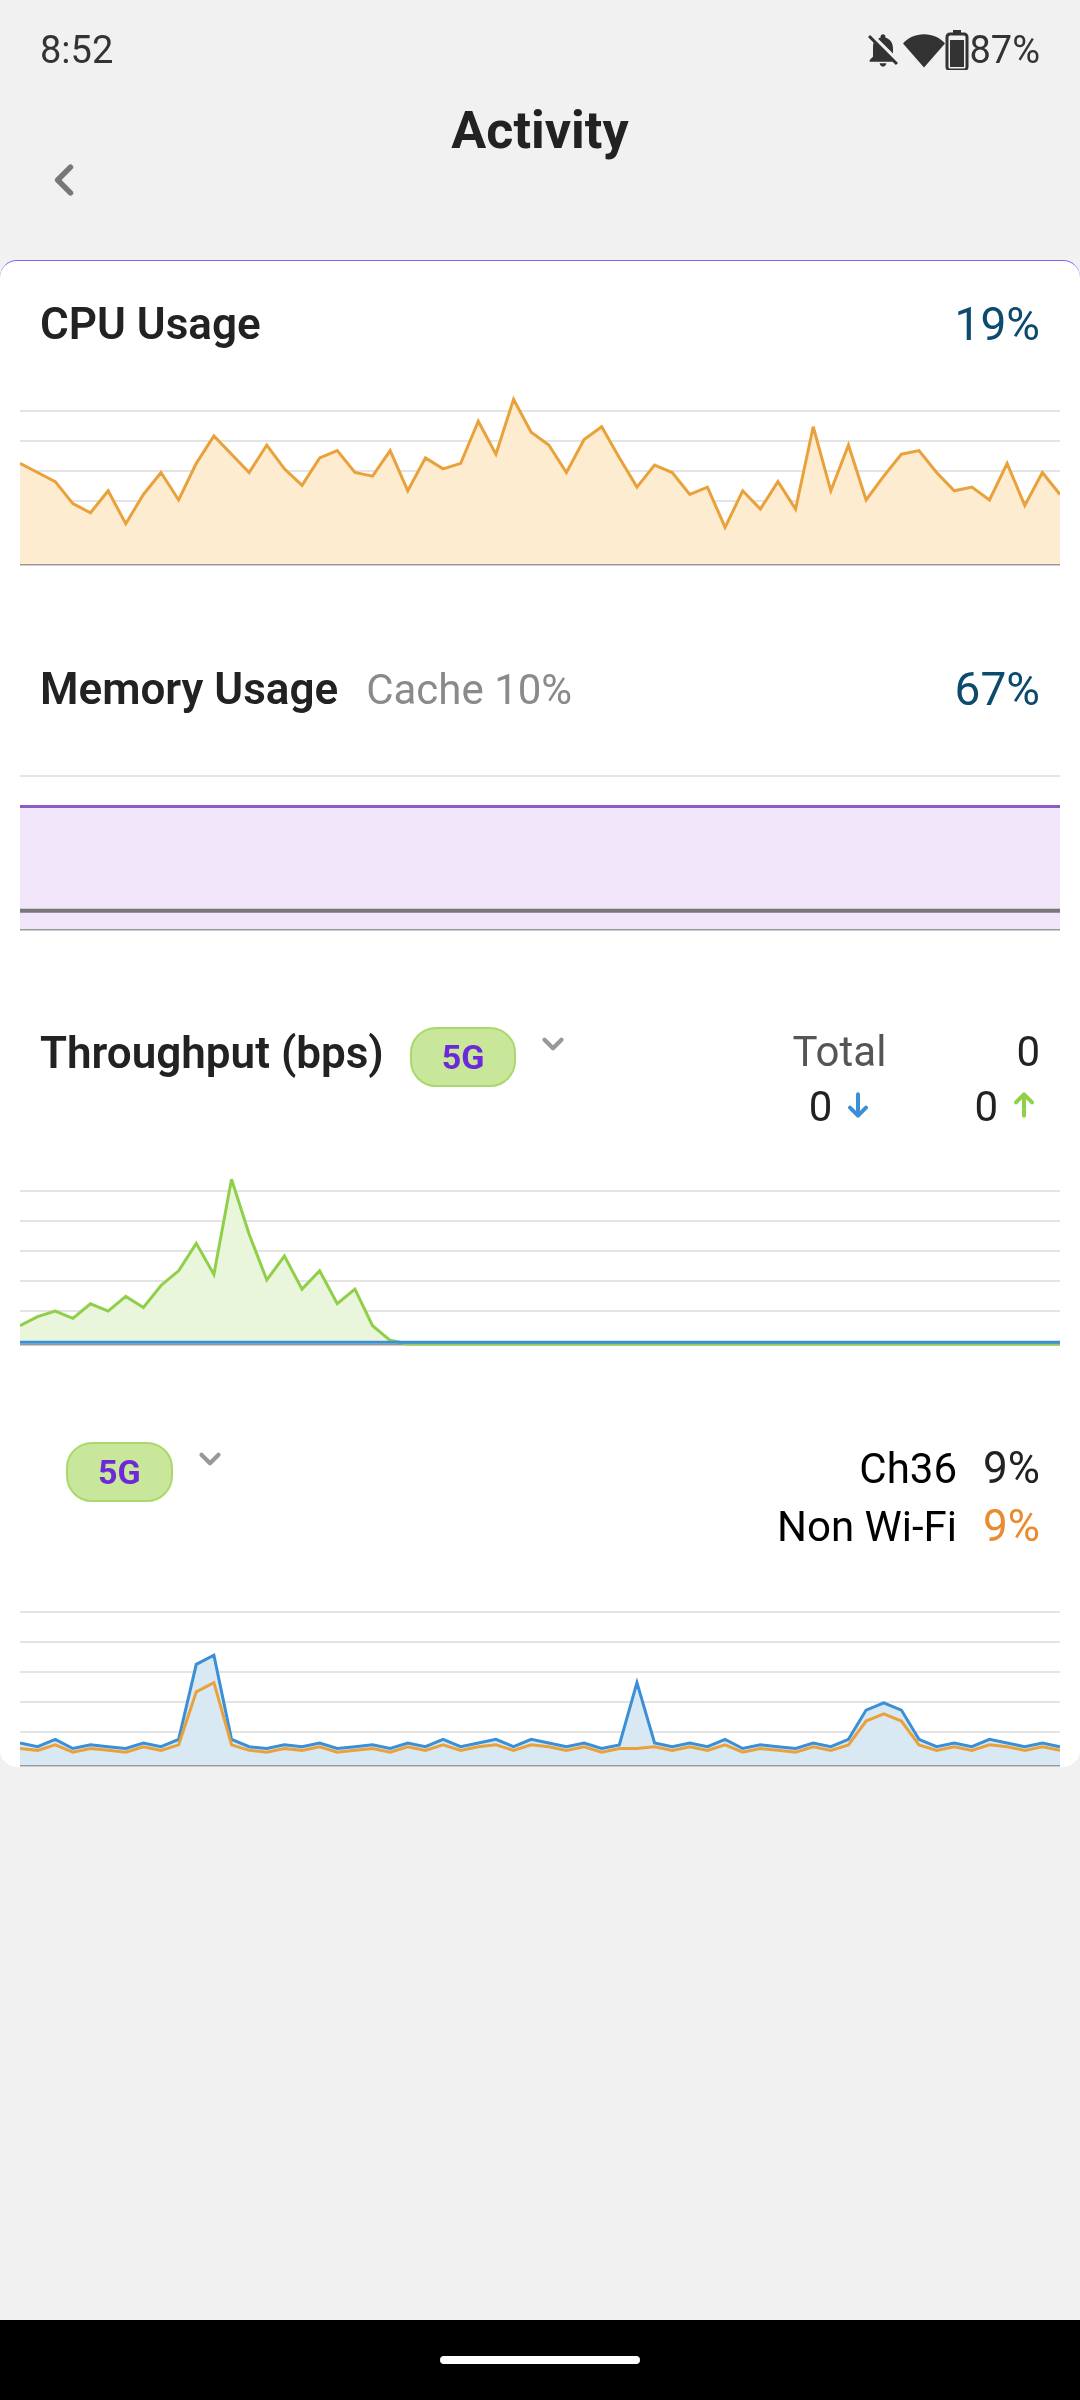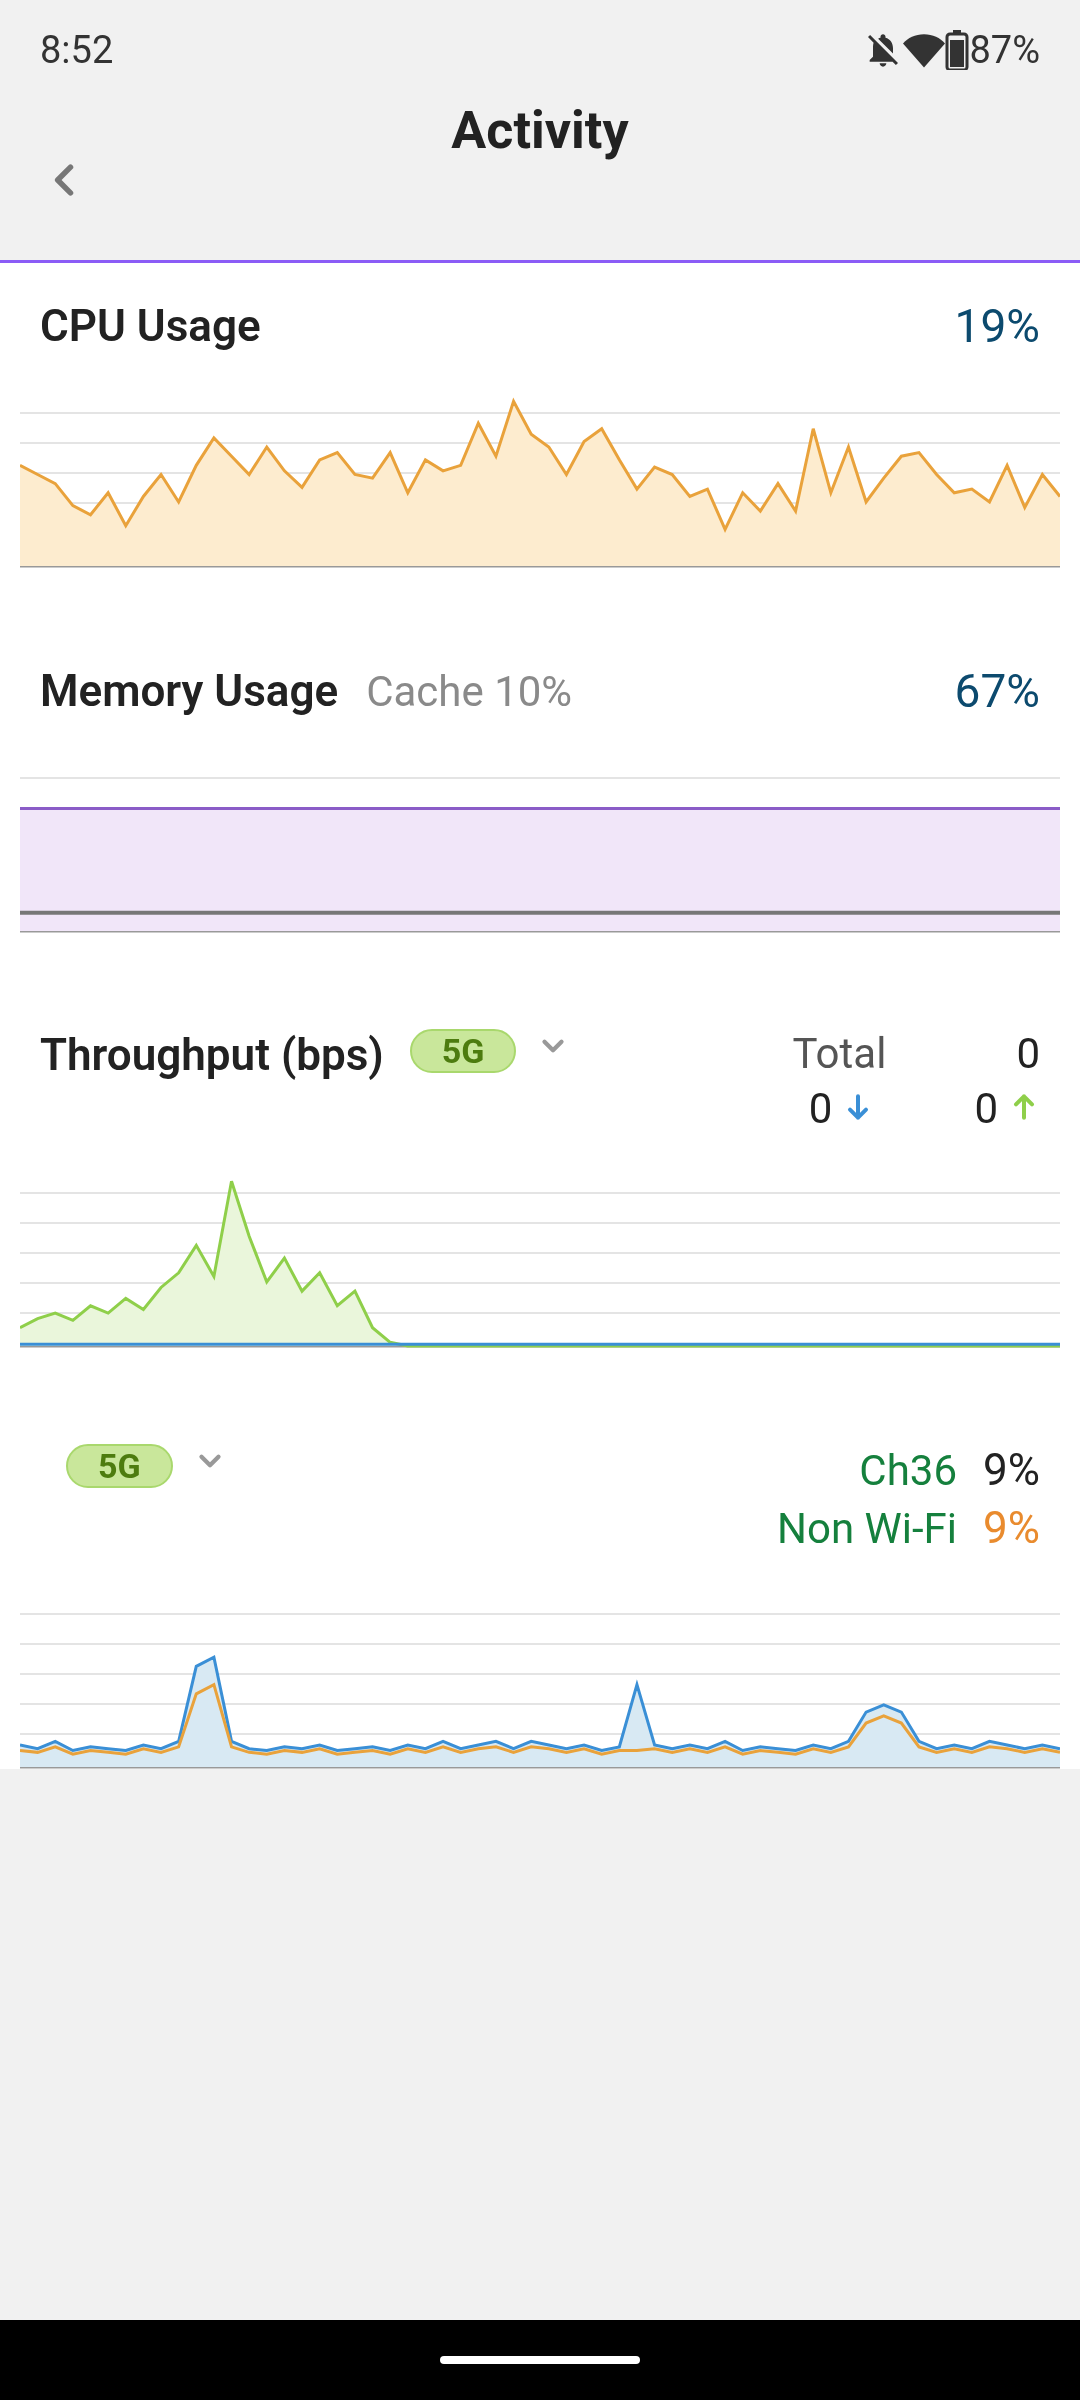--- a/index.html
+++ b/index.html
@@ -3,36 +3,36 @@
 <meta charset="utf-8">
 <style>
   * { box-sizing: border-box; margin: 0; padding: 0; }
   html, body { width: 1080px; height: 2400px; font-family: -apple-system, "Segoe UI", Roboto, Arial, sans-serif; background:#f1f1f1; color:#222; }
   .status-bar { height:100px; display:flex; align-items:center; justify-content:space-between; padding:11px 40px; font-size:38px; color:#333; }
   .status-right { display:flex; align-items:center; gap:0; }
   .status-right svg { display:block; }
   .header { height:160px; display:flex; align-items:flex-start; justify-content:center; position:relative; }
   .header-title { font-size:52px; font-weight:700; color:#222; }
   .back-btn { position:absolute; left:30px; top:50%; transform:translateY(-50%); width:70px; height:70px; display:flex; align-items:center; justify-content:center; }
-  .content { background:#fff; border-top:3px solid #8b5cf6; }
+  .content { background:#fff; border-top:1px solid #8b5cf6;border-radius:17px; }
   .section { padding:0; }
   .section-head { display:flex; align-items:center; padding:36px 40px 30px 40px; }
   .section-title { font-size:44px; font-weight:600; color:#222; }
   .section-sub { font-size:42px; color:#8a8a8a; margin-left:28px; }
   .section-val-right { margin-left:auto; font-size:46px; color:#0c4a6e; }
-  .pill { display:inline-flex; align-items:center; justify-content:center; height:44px; padding:0 30px; border-radius:26px; background:#c9e79b; border:2px solid #a9d86d; color:#4d7c0f; font-size:34px; font-weight:700; margin-left:26px; }
+  .pill { display:inline-flex; align-items:center; justify-content:center; height:60px; padding:0 30px; border-radius:26px; background:#c9e79b; border:2px solid #a9d86d; color:#6d28d9; font-size:34px; font-weight:700; margin-left:26px; }
   .chev { margin-left:20px; }
   .tp-right { margin-left:auto; text-align:right; }
   .tp-row1 { display:flex; justify-content:flex-start; gap:130px; font-size:42px; color:#555; }
   .tp-row1 .val0 { color:#222; }
   .tp-row2 { display:flex; justify-content:flex-end; gap:100px; font-size:42px; margin-top:6px; align-items:center; }
   .tp-row2 .pair { display:flex; align-items:center; gap:10px; }
   .ru-right { margin-left:auto; text-align:right; }
   .ru-line { display:flex; justify-content:flex-end; align-items:baseline; gap:26px; font-size:42px; }
-  .ru-line .lab { color:#15803d; }
+  .ru-line .lab { color:#000000; }
   .ru-line .val { font-size:44px; color:#222; }
   .ru-line .val.orange { color:#e98b2e; }
   .chart-box { height:185px; position:relative; margin:0 0 60px 0; padding:0 20px; }
   .chart-box svg { width:100%; height:100%; display:block; }
   .gridline { stroke:#e4e4e4; stroke-width:2; }
   .baseline { stroke:#999; stroke-width:3; }
   .bottom-bar { position:absolute; bottom:0; left:0; right:0; height:80px; background:#000; display:flex; align-items:center; justify-content:center; }
   .home-ind { width:200px; height:8px; background:#fff; border-radius:4px; }
   .filler { background:#f1f1f1; height:530px; }
 </style>

